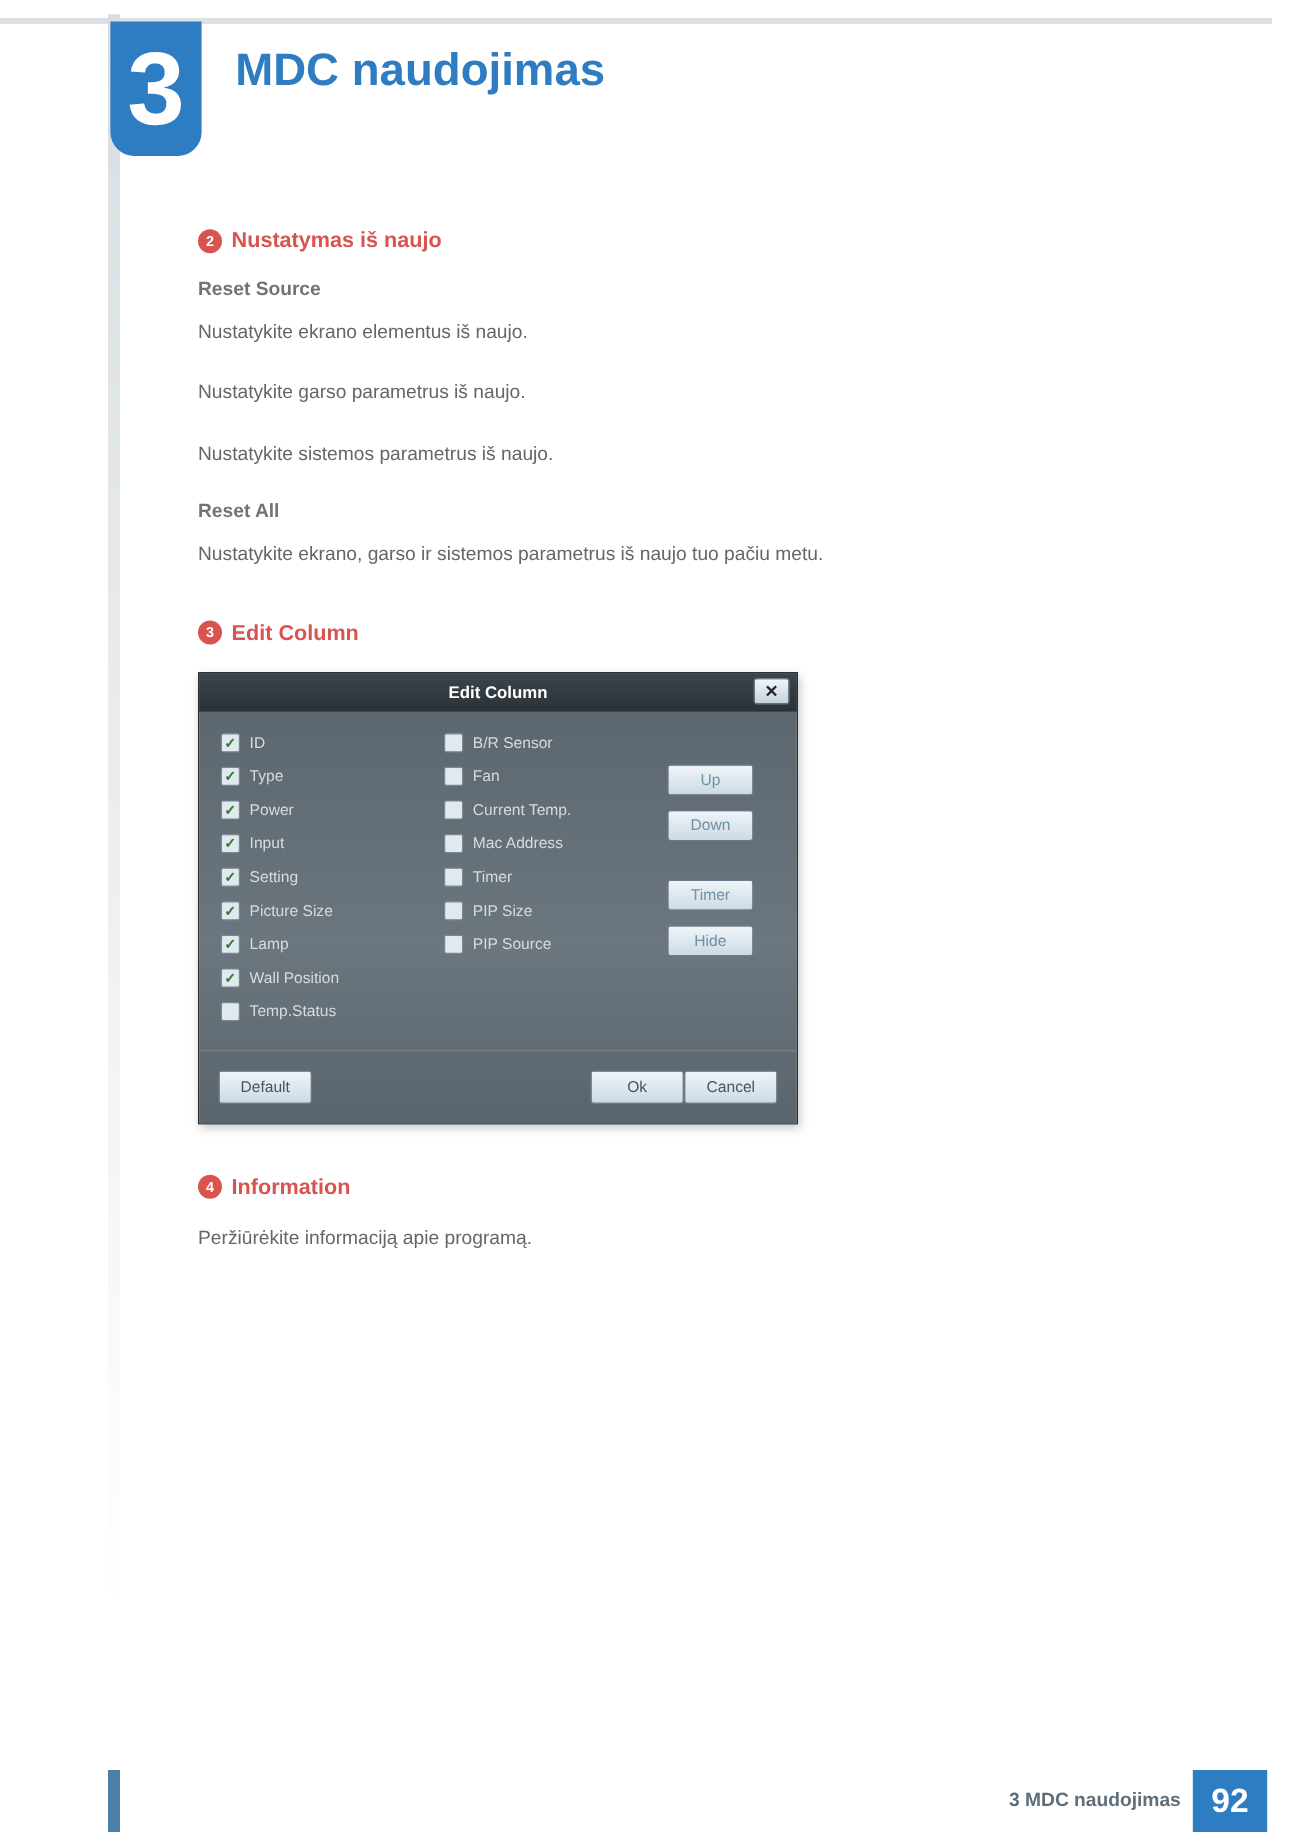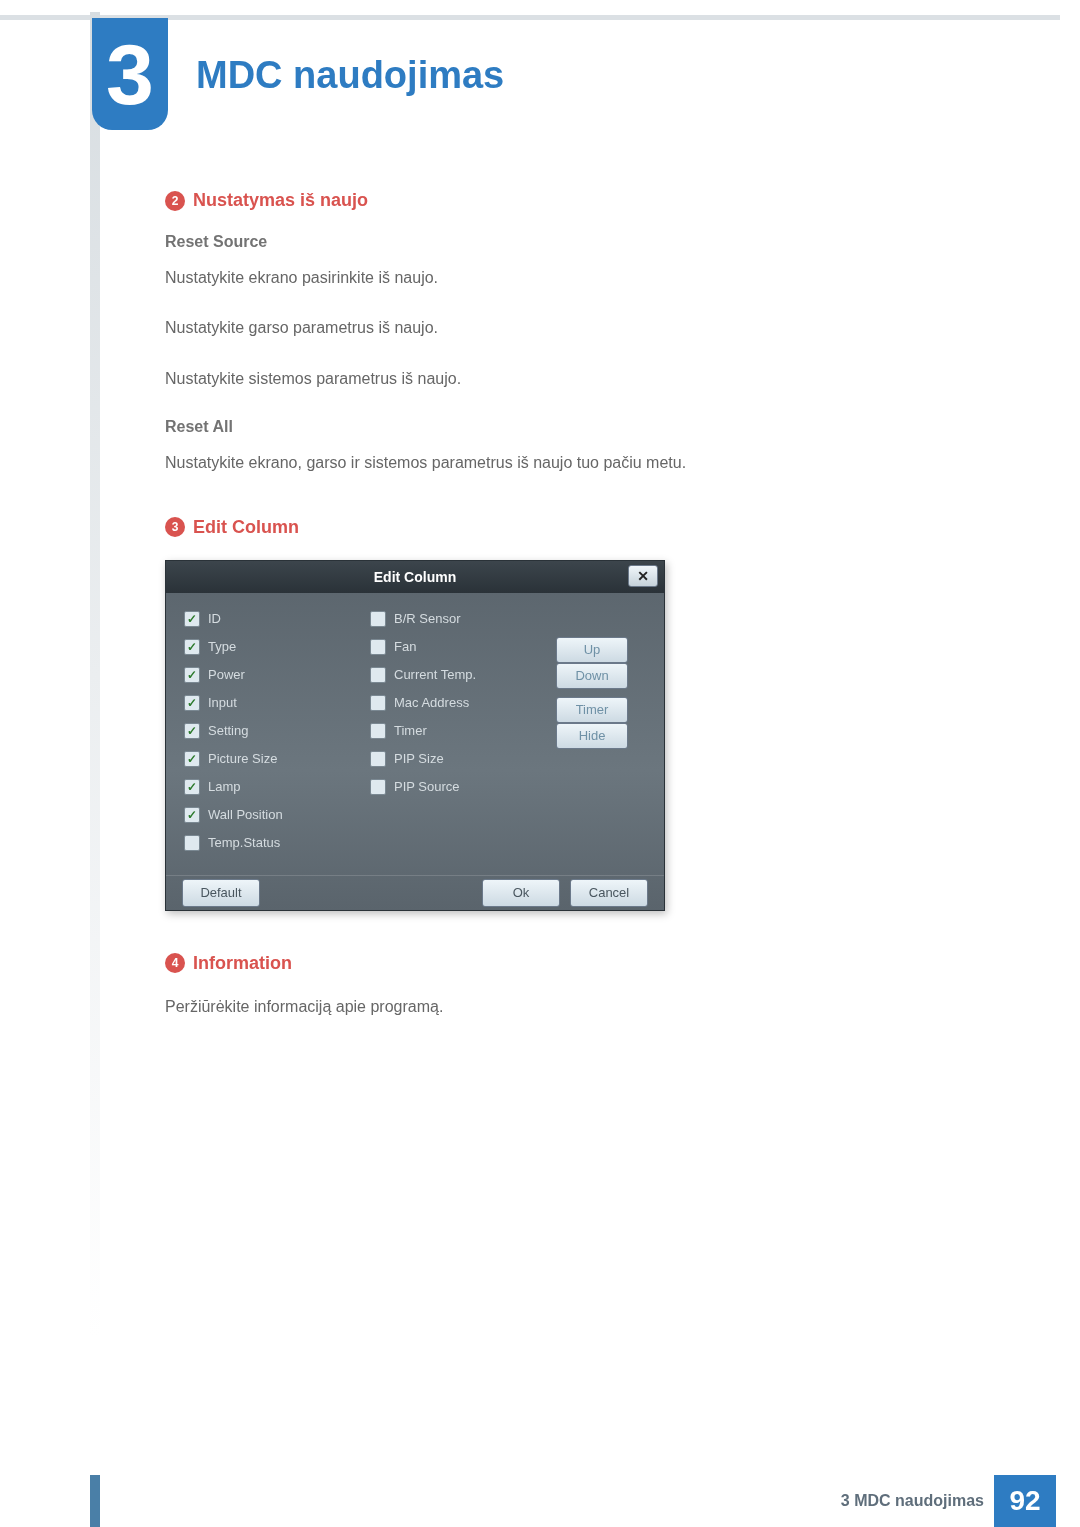--- a/index.html
+++ b/index.html
@@ -18,21 +18,21 @@
     position:absolute; top:18px; left:92px;
     width:76px; height:112px;
     background:#2e7cc2;
     border-radius:0 0 20px 20px;
     color:#fff;
     font-size:86px; font-weight:700;
     display:flex; align-items:center; justify-content:center;
     line-height:1;
   }
   .chapter-title {
-    position:absolute; top:54px; left:196px;
+    position:absolute; top:38px; left:196px;
     color:#2e7cc2; font-size:38px; font-weight:700;
   }
   .content { position:absolute; top:190px; left:165px; width:800px; }
   .section-head { color:#d9534f; font-weight:700; font-size:18px; margin-top:0; margin-bottom:22px; display:flex; align-items:center; gap:8px; }
   .section-head.later { margin-top:42px; }
   .numcircle {
     display:inline-flex; align-items:center; justify-content:center;
     width:20px; height:20px; background:#d9534f; color:#fff;
     border-radius:50%; font-size:12px; font-weight:700;
   }
@@ -56,37 +56,37 @@
   .dlg-close {
     position:absolute; right:6px; top:4px;
     width:30px; height:22px;
     background:linear-gradient(180deg,#f0f6fa 0%,#c6d2da 100%);
     border:1px solid #6b798a; color:#222; font-weight:700;
     display:flex; align-items:center; justify-content:center;
     border-radius:3px; font-size:14px; cursor:pointer;
   }
   .dlg-body { padding:18px 18px 12px 18px; display:flex; gap:8px; }
   .dlg-colA, .dlg-colB { flex:1; }
-  .dlg-colC { width:90px; padding-top:26px; display:flex; flex-direction:column; }
+  .dlg-colC { width:90px; padding-top:26px; display:flex; flex-direction:column; gap:12px; }
   .chk-row { display:flex; align-items:center; gap:8px; margin-bottom:12px; font-size:13px; color:#d5dce0; cursor:pointer; }
   .chk-box {
     width:16px; height:16px; background:#dfe9ef; border:1px solid #7a8892;
     display:flex; align-items:center; justify-content:center;
     color:#2c7a2c; font-size:12px; font-weight:700; border-radius:2px;
   }
   .btn-mini {
     width:72px; height:26px;
     background:linear-gradient(180deg,#eef5f9 0%,#cddae3 100%);
     border:1px solid #6b798a; border-radius:3px;
     color:#6f91a6; font-size:13px; display:flex; align-items:center; justify-content:center;
     cursor:pointer;
   }
   .dlg-footer {
-    padding:3px 16px; border-top:1px solid rgba(255,255,255,0.15);
-    display:flex; gap:10px; align-items:center;
+    padding:16px 16px; border-top:1px solid rgba(255,255,255,0.15);
+    display:flex; gap:0; align-items:center;
   }
   .dlg-footer .spacer { flex:1; }
   .dlg-btn {
     min-width:78px; height:28px; padding:0 10px;
     background:linear-gradient(180deg,#eef5f9 0%,#cddae3 100%);
     border:1px solid #6b798a; border-radius:3px;
     color:#49565f; font-size:13px; display:flex; align-items:center; justify-content:center;
     cursor:pointer;
   }
 
@@ -113,21 +113,21 @@
 <div class="chapter-title">MDC naudojimas</div>
 
 <div class="content">
 
   <div class="section-head">
     <span class="numcircle">2</span>
     <span>Nustatymas iš naujo</span>
   </div>
 
   <div class="subhead">Reset Source</div>
-  <div class="para">Nustatykite ekrano pasirinkite iš naujo.</div>
+  <div class="para">Nustatykite ekrano elementus iš naujo.</div>
 
   <div class="para">Nustatykite garso parametrus iš naujo.</div>
 
   <div class="para">Nustatykite sistemos parametrus iš naujo.</div>
 
   <div class="subhead">Reset All</div>
   <div class="para">Nustatykite ekrano, garso ir sistemos parametrus iš naujo tuo pačiu metu.</div>
 
   <div class="section-head later">
     <span class="numcircle">3</span>

